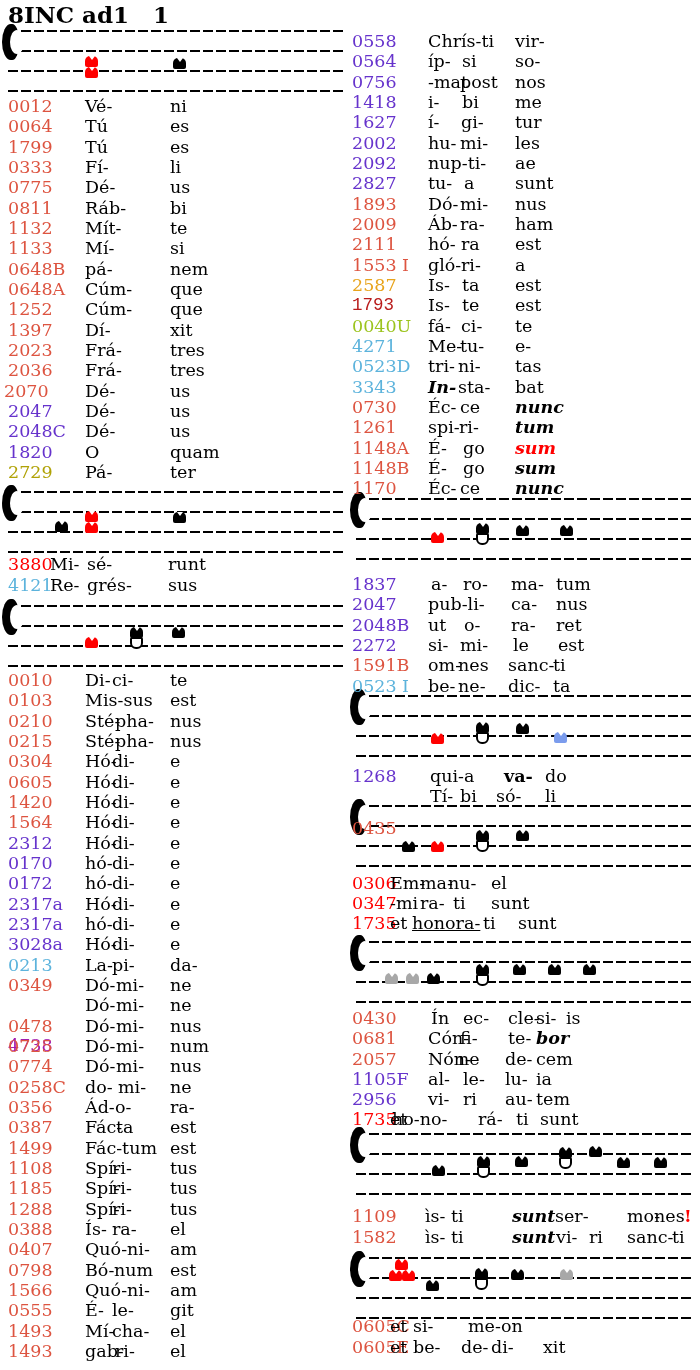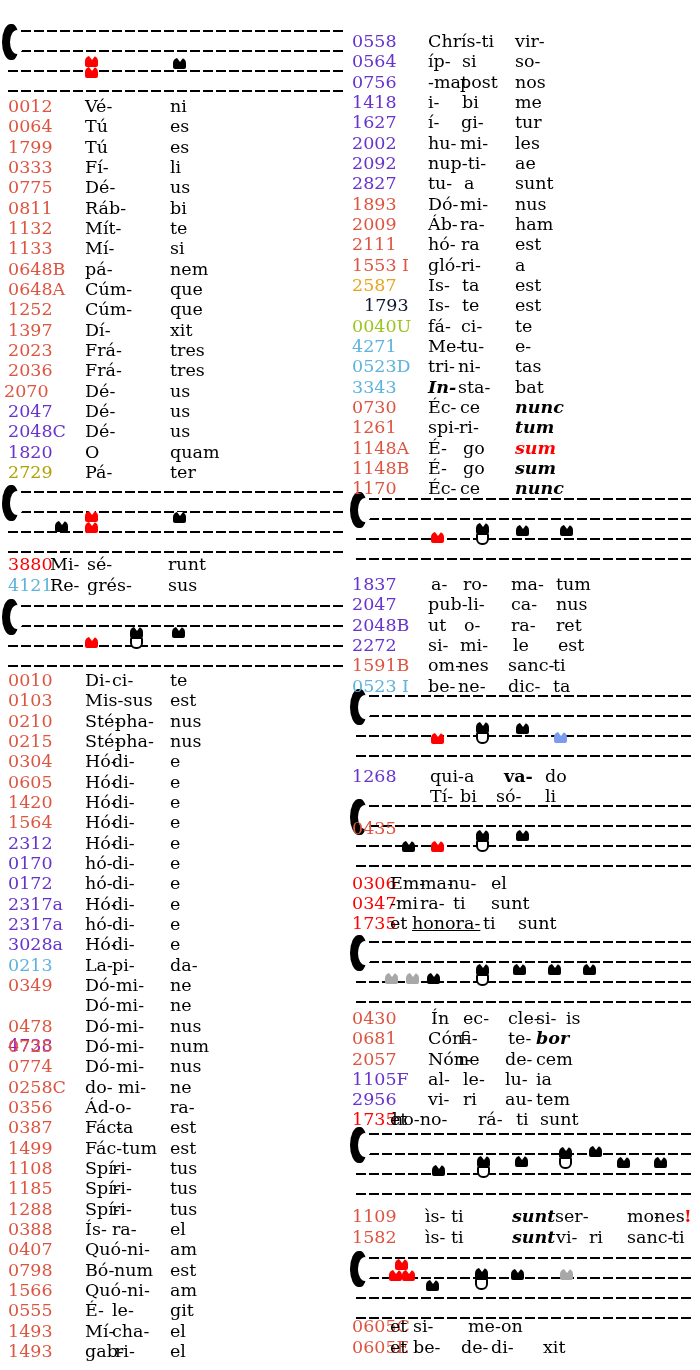--- a/index.html
+++ b/index.html
@@ -22,20 +22,21 @@
   .note::after{content:"";position:absolute;left:3.5px;top:0;width:0;height:0;
                border-left:3px solid transparent;border-right:3px solid transparent;
                border-top:4px solid #fff;}
   .hollow{position:absolute;width:13px;height:12px;border:2px solid #000;background:#fff;
           border-radius:2px 2px 6px 6px;box-sizing:border-box;}
 </style>
 </head>
 <body>
 
 <div id="score">
+  <h1 id="title">8INC ad1   1</h1>
 <div class="sline" style="left: 8px; top: 30px; width: 336px;"></div>
     <div class="sline" style="left: 8px; top: 50px; width: 336px;"></div>
     <div class="sline" style="left: 8px; top: 70px; width: 336px;"></div>
     <div class="sline" style="left: 8px; top: 90px; width: 336px;"></div>
     <div class="clef" style="left: 2px; top: 24px;"></div>
     <div class="note" style="left: 85px; top: 56px; background: rgb(255, 0, 0);"></div>
     <div class="note" style="left: 85px; top: 67px; background: rgb(255, 0, 0);"></div>
     <div class="note" style="left: 173px; top: 58px; background: rgb(0, 0, 0);"></div>
     <div class="sline" style="left: 8px; top: 491px; width: 336px;"></div>
     <div class="sline" style="left: 8px; top: 511px; width: 336px;"></div>
@@ -365,21 +366,21 @@
     <div class="t" style="left: 461px; top: 235px;">ra</div>
     <div class="t" style="left: 515px; top: 235px;">est</div>
     <div class="t" style="left: 352px; top: 256px; color: rgb(221, 84, 64);">1553 I</div>
     <div class="t" style="left: 428px; top: 256px;">gló-</div>
     <div class="t" style="left: 461px; top: 256px;">ri-</div>
     <div class="t" style="left: 515px; top: 256px;">a</div>
     <div class="t" style="left: 352px; top: 276px; color: rgb(232, 164, 28);">2587</div>
     <div class="t" style="left: 428px; top: 276px;">Is-</div>
     <div class="t" style="left: 462px; top: 276px;">ta</div>
     <div class="t" style="left: 515px; top: 276px;">est</div>
-    <div class="t" style="left: 364px; top: 296px; color: #0f172a;">1793</div>
+    <div class="t" style="left: 352px; top: 296px; color: #b91c1c; font-family: Liberation Mono, monospace;">1793</div>
     <div class="t" style="left: 428px; top: 296px;">Is-</div>
     <div class="t" style="left: 462px; top: 296px;">te</div>
     <div class="t" style="left: 515px; top: 296px;">est</div>
     <div class="t" style="left: 352px; top: 317px; color: rgb(156, 196, 30);">0040U</div>
     <div class="t" style="left: 428px; top: 317px;">fá-</div>
     <div class="t" style="left: 461px; top: 317px;">ci-</div>
     <div class="t" style="left: 515px; top: 317px;">te</div>
     <div class="t" style="left: 352px; top: 337px; color: rgb(92, 179, 220);">4271</div>
     <div class="t" style="left: 428px; top: 337px;">Me-</div>
     <div class="t" style="left: 460px; top: 337px;">tu-</div>

